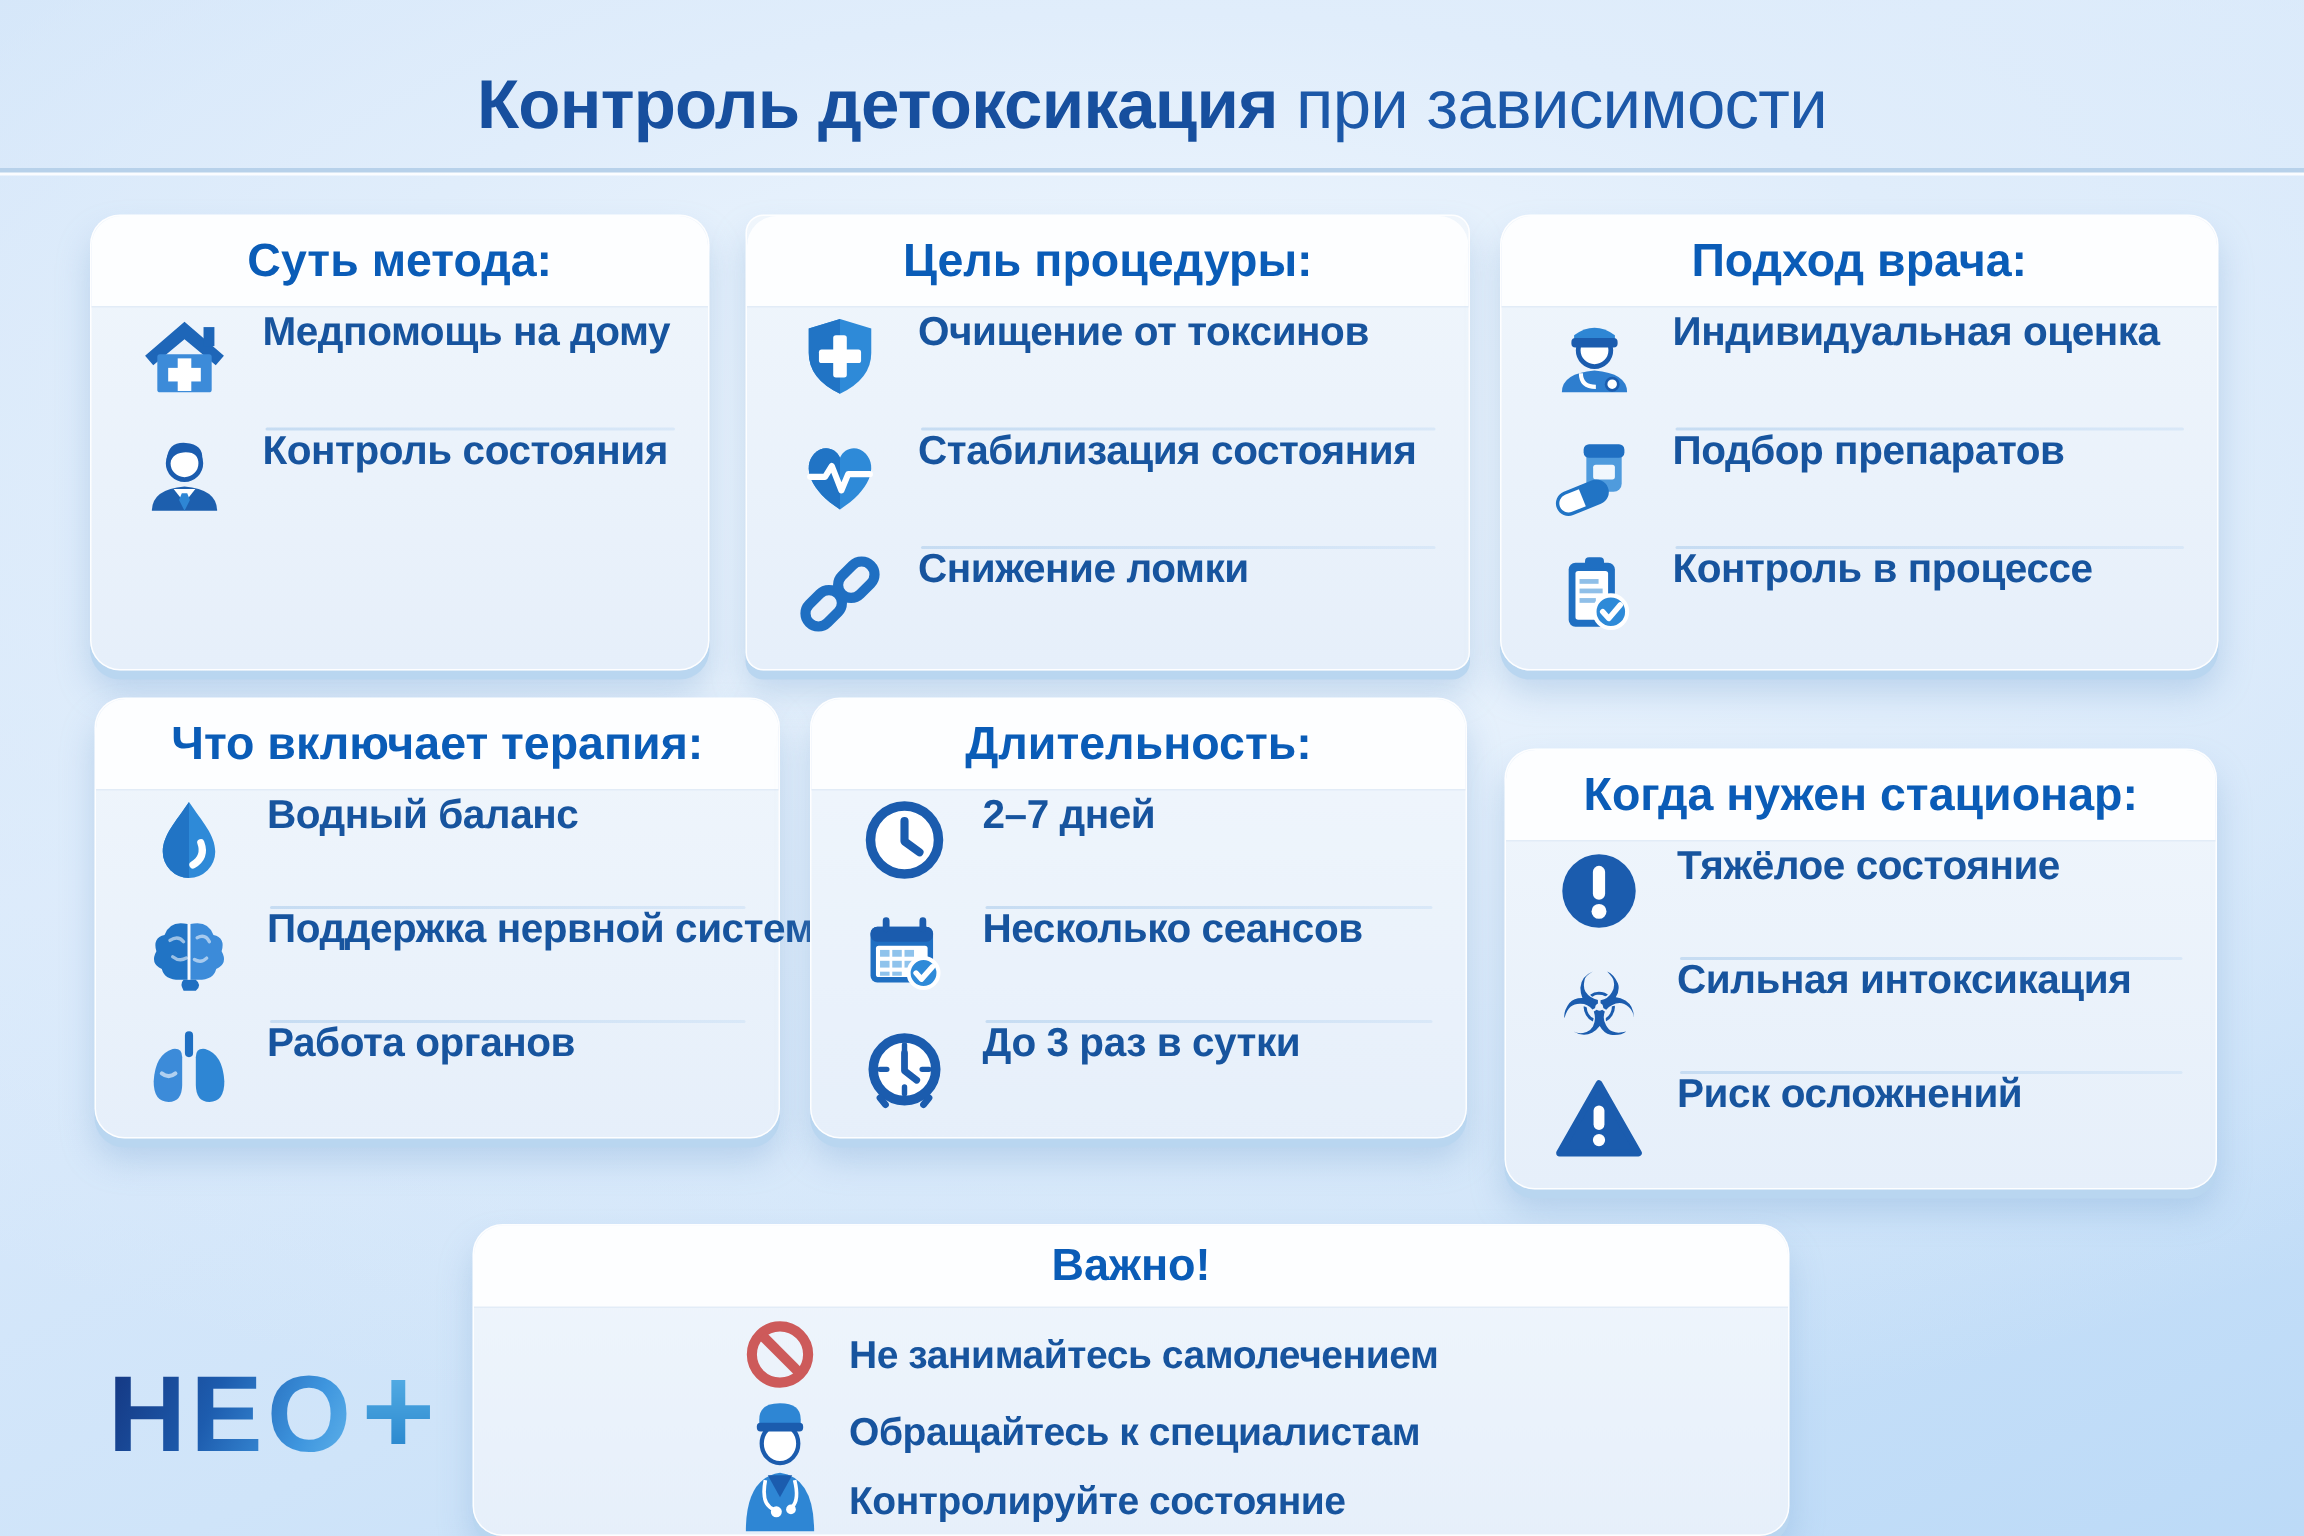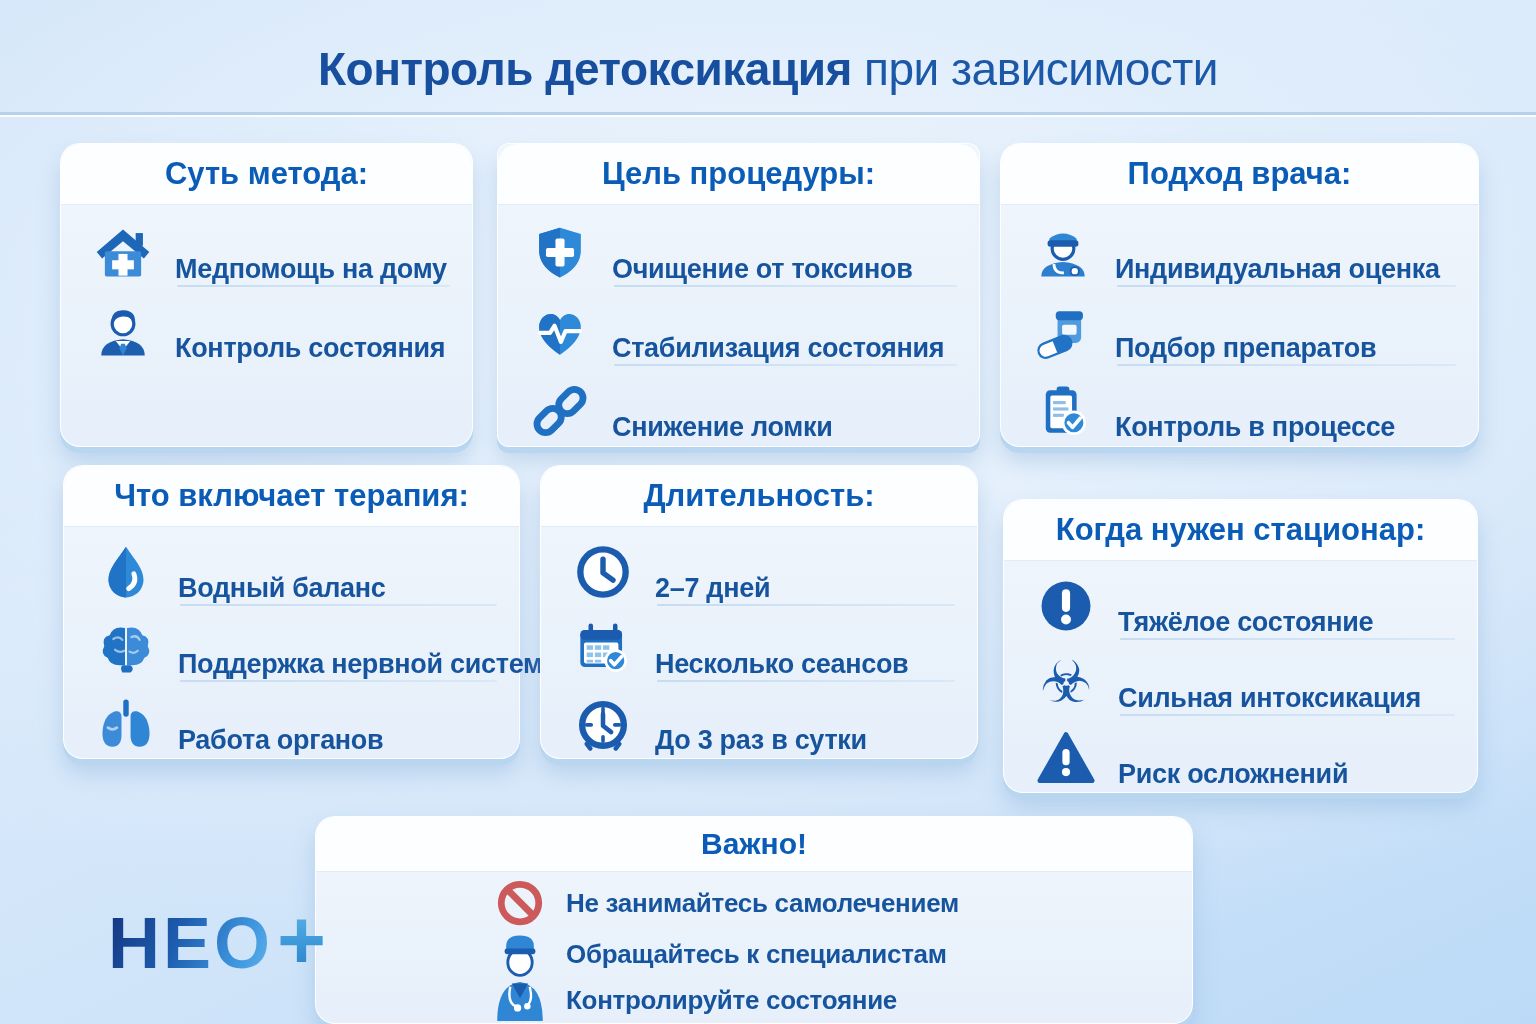--- a/index.html
+++ b/index.html
@@ -18,21 +18,21 @@
   
   .card{position:absolute;border-radius:20px;
     background:linear-gradient(180deg,#f0f6fc 0%,#e6effa 100%);
     box-shadow:0 6px 0 #b9d6f0, 0 14px 22px rgba(126,168,214,0.38);
     border:1px solid rgba(255,255,255,0.9);}
   .card-header{height:60px;display:flex;align-items:center;justify-content:center;
     background:#fdfeff;border-radius:20px 20px 0 0;
     font-weight:bold;font-size:31px;color:#0a5cb7;box-shadow:0 1px 0 #e2ecf7;}
   .imp .card-header{height:54px;font-size:30px;}
   .card-body{padding:2px 22px 0 30px;}
-  .item{position:relative;display:flex;align-items:flex-end;height:79px;}
+  .item{position:relative;display:flex;align-items:flex-start;height:79px;}
   .r2 .item{height:76px;}
   .item + .item::before{content:"";position:absolute;left:86px;right:0;top:0;height:2px;
     background:linear-gradient(90deg,#c6dcf2,#d9e8f8);border-radius:1px;}
   .ic{width:64px;min-width:64px;height:64px;display:flex;align-items:center;justify-content:center;}
   .item-text{margin-left:20px;font-size:27px;font-weight:bold;color:#17549e;letter-spacing:-0.3px;white-space:nowrap;}
   .glyph-icon{font-family:"DejaVu Sans",sans-serif;font-size:58px;line-height:1;color:#1b5cae;font-weight:normal;}
   
   .c0{left:60px;top:143px;width:411px;height:302px;}
   .c1{left:497px;top:143px;width:481px;height:302px;border-radius:12px;}
   .c2{left:1000px;top:143px;width:477px;height:302px;}
@@ -43,21 +43,21 @@
   
   .imp-body{padding:6px 20px 0 178px;}
   .imp-row{display:flex;align-items:center;height:52px;}
   .imp-row .ic{width:52px;min-width:52px;height:52px;}
   .imp-row .item-text, .imp-lines .item-text{font-size:26px;}
   .imp-group{display:flex;align-items:center;}
   .imp-group .ic{width:52px;min-width:52px;height:96px;}
   .imp-lines{display:flex;flex-direction:column;text-align:center;}
   .imp-lines .item-text{height:46px;display:flex;align-items:center;}
   
-  .logo{position:absolute;left:72px;top:902px;display:flex;align-items:center;user-select:none;margin-left:36px;}
+  .logo{position:absolute;left:72px;top:902px;display:flex;align-items:center;user-select:none;}
   .logo-neo{font-weight:bold;font-size:72px;letter-spacing:3px;
     background:linear-gradient(115deg,#14347e 0%,#1d5cae 42%,#3e95de 76%,#66b8ec 100%);
     -webkit-background-clip:text;background-clip:text;color:transparent;}
   .logo-plus{font-weight:bold;font-size:84px;line-height:0.9;margin-left:4px;position:relative;top:-2px;
     background:linear-gradient(180deg,#5fb6ea 0%,#1f7ec8 100%);
     -webkit-background-clip:text;background-clip:text;color:transparent;}
   svg{display:block;}
 </style>
 </head>
 <body>

